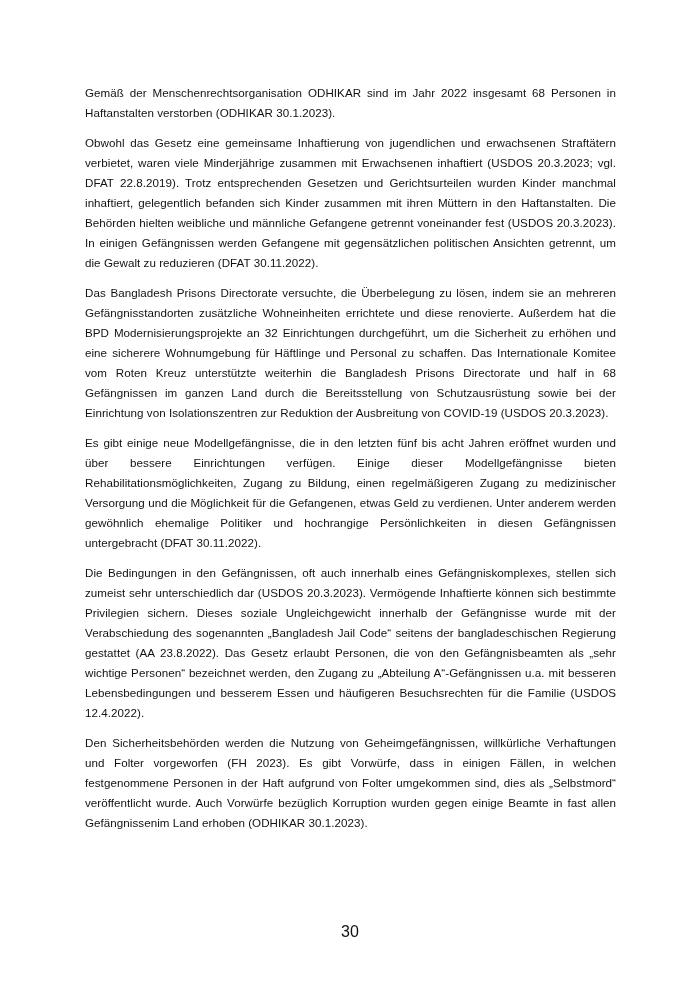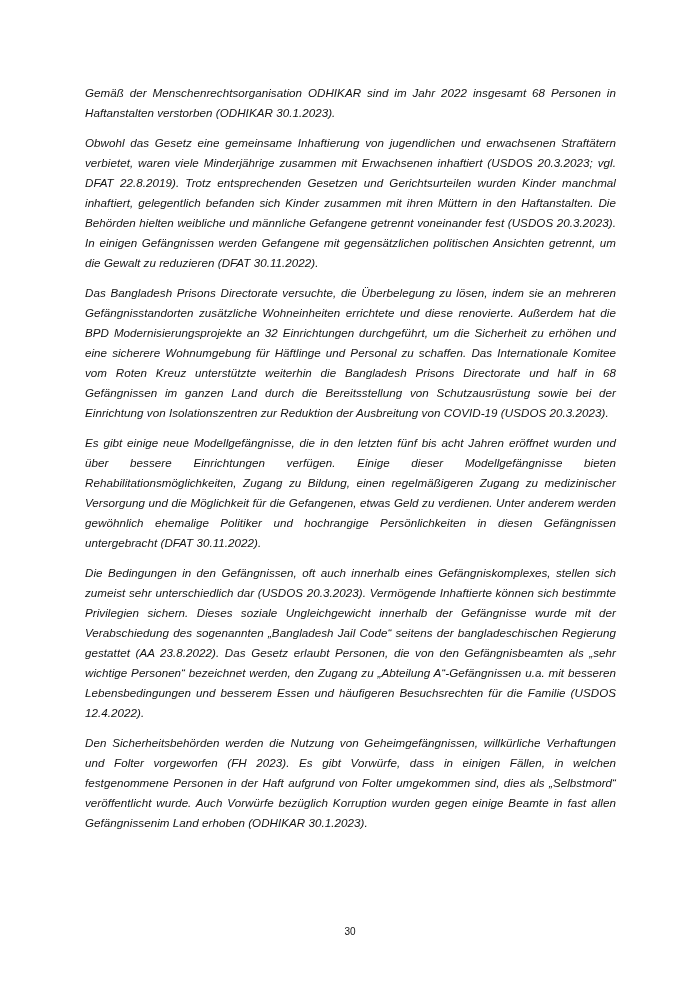--- a/index.html
+++ b/index.html
@@ -29,30 +29,29 @@
     top: 83px;
     width: 531px;
   }
   .content p {
     margin: 0 0 10px 0;
     font-size: 11.6px;
     line-height: 20px;
     text-align: justify;
     letter-spacing: 0.05px;
     hyphens: auto;
-    font-style: italic;
     -webkit-hyphens: auto;
   }
   .footer {
     position: absolute;
     left: 0;
     top: 924px;
     width: 700px;
     text-align: center;
-    font-size: 10px;
+    font-size: 16px;
     line-height: 16px;
     color: #111111;
   }
 </style>
 </head>
 <body>
 
 <div class="page">
 
   <div class="content">

